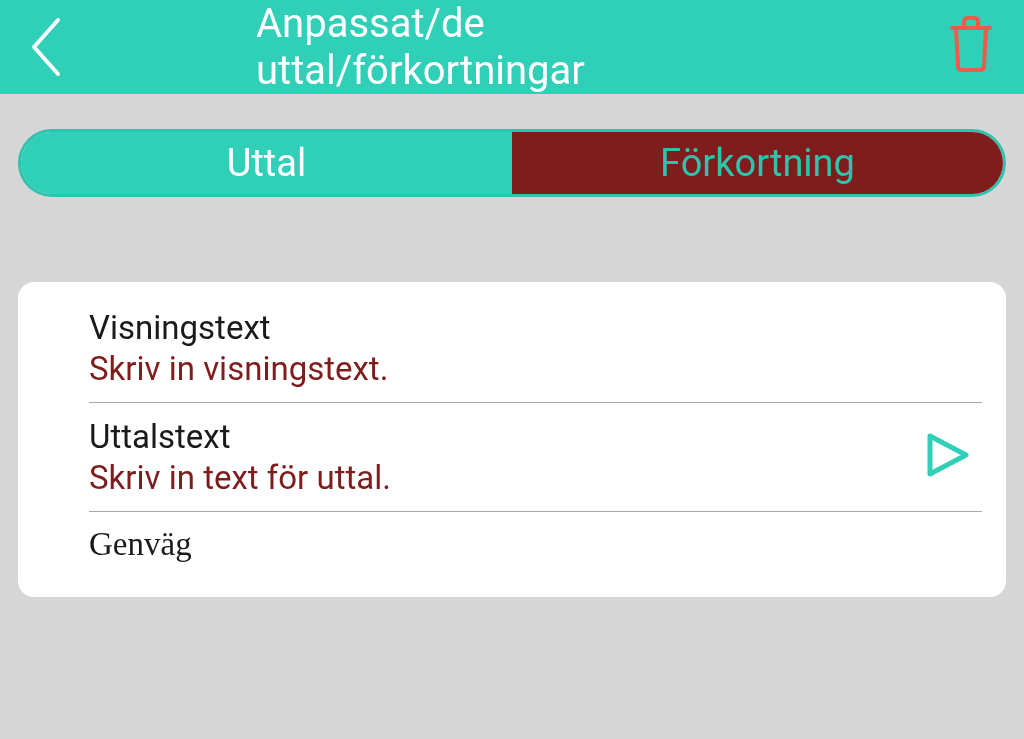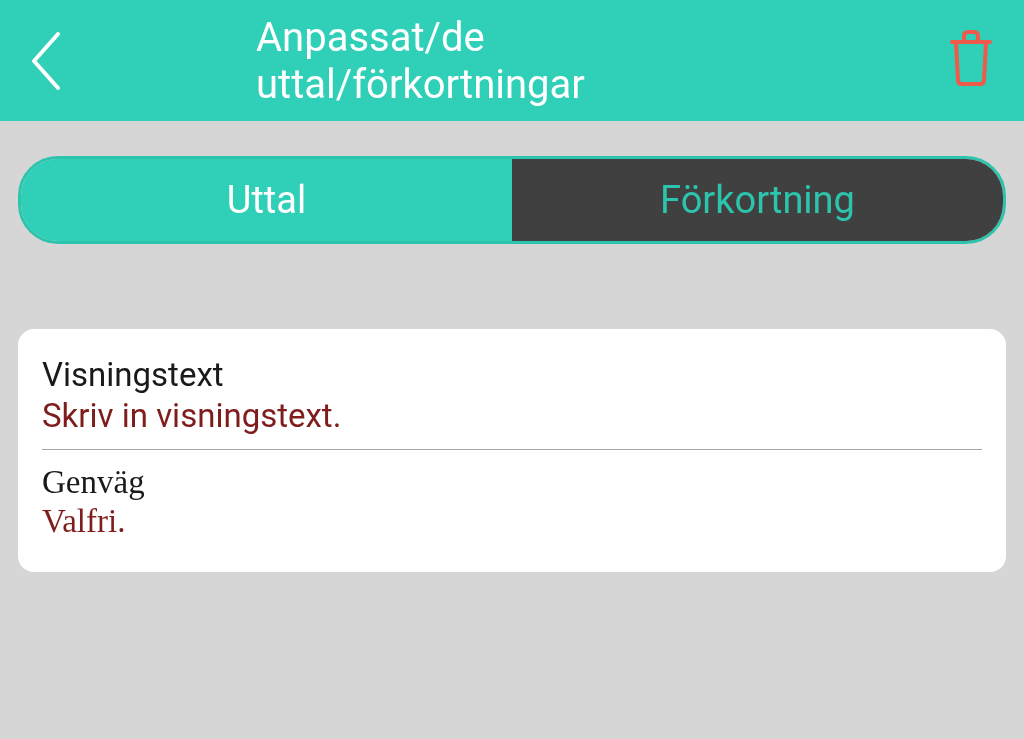--- a/index.html
+++ b/index.html
@@ -9,21 +9,21 @@
     }
     body {
       font-family: -apple-system, BlinkMacSystemFont, 'Segoe UI', Roboto, sans-serif;
       background-color: #d6d6d6;
       width: 1024px;
       height: 739px;
       overflow: hidden;
     }
     .header {
       background-color: #30cfb8;
-      height: 121px;
+      height: 94px;
       display: flex;
       align-items: center;
       padding: 0 28px;
       position: relative;
     }
     .back-button {
       width: 50px;
       height: 70px;
       display: flex;
       align-items: center;
@@ -42,49 +42,50 @@
       position: absolute;
       right: 28px;
       cursor: pointer;
     }
     .segmented-control {
       margin: 35px 18px 0 18px;
       display: flex;
       border: 3px solid #2cc4ac;
       border-radius: 40px;
       overflow: hidden;
-      height: 88px;
+      height: 68px;
     }
     .segment {
       flex: 1;
       display: flex;
       align-items: center;
       justify-content: center;
       font-size: 38px;
       cursor: pointer;
     }
     .segment.active {
       background-color: #30cfb8;
       color: white;
     }
     .segment.inactive {
-      background-color: #404040;
+      background-color: #7f1d1d;
       color: #2cc4ac;
       text-align: center;
     }
     .card {
       margin: 85px 18px 0 18px;
       background-color: white;
       border-radius: 16px;
       padding: 12px 24px 18px 24px;
     }
     .field-row {
       padding: 14px 0;
       border-bottom: 1px solid #a8a8a8;
       position: relative;
+      margin-left: 47px;
     }
     .field-row:last-child {
       border-bottom: none;
       font-family: Liberation Serif, serif;
     }
     .field-label {
       font-size: 33px;
       color: #1a1a1a;
       margin-bottom: 2px;
     }
@@ -121,16 +122,24 @@
   <div class="segment active">Uttal</div>
   <div class="segment inactive">Förkortning</div>
 </div>
 
 <div class="card">
   <div class="field-row">
     <div class="field-label">Visningstext</div>
     <div class="field-placeholder">Skriv in visningstext.</div>
   </div>
   <div class="field-row">
+    <div class="field-label">Uttalstext</div>
+    <div class="field-placeholder">Skriv in text för uttal.</div>
+    <div class="play-button">
+      <svg width="48" height="46" viewBox="0 0 48 46">
+        <path d="M 6 4 L 42 23 L 6 42 Z" stroke="#30cfb8" stroke-width="5" fill="none" stroke-linejoin="round"></path>
+      </svg>
+    </div>
+  </div>
+  <div class="field-row">
     <div class="field-label">Genväg</div>
-    <div class="field-placeholder">Valfri.</div>
   </div>
 </div>
 
 </body></html>

